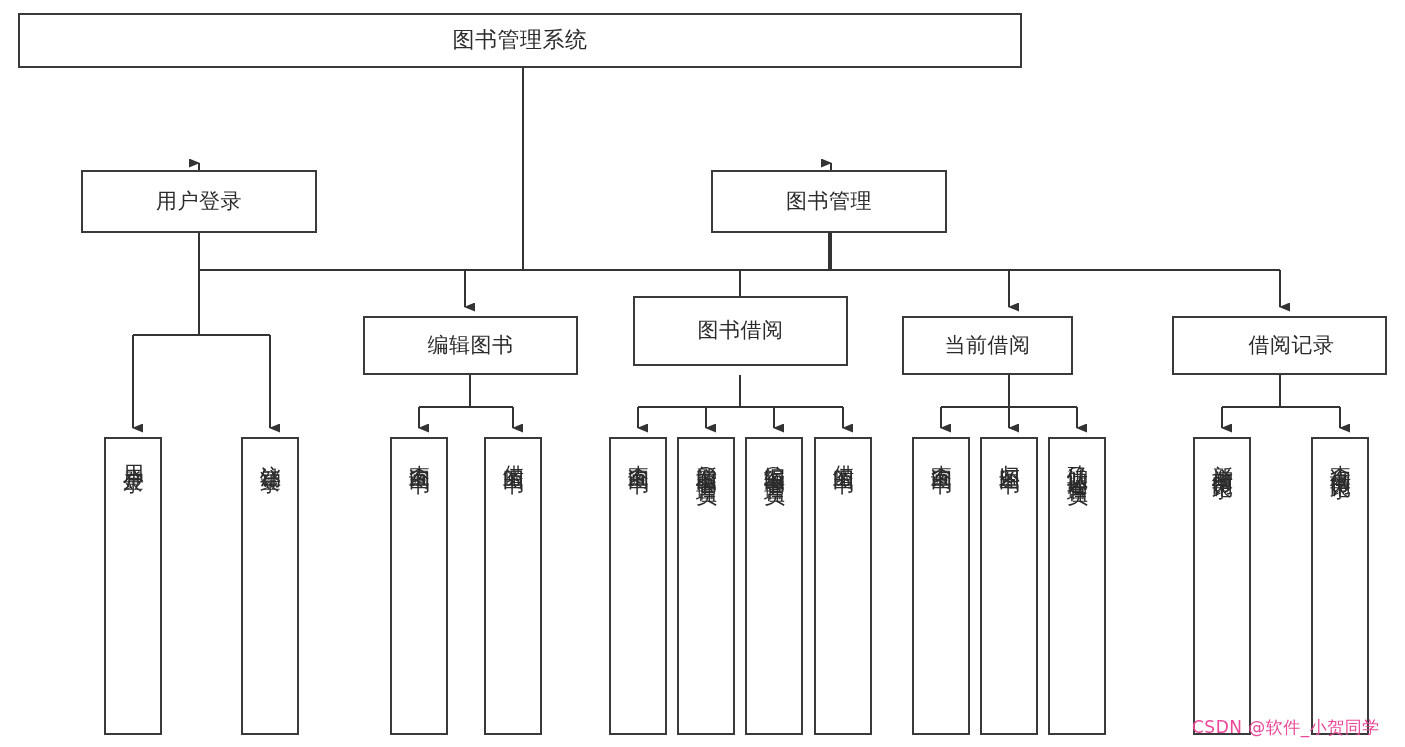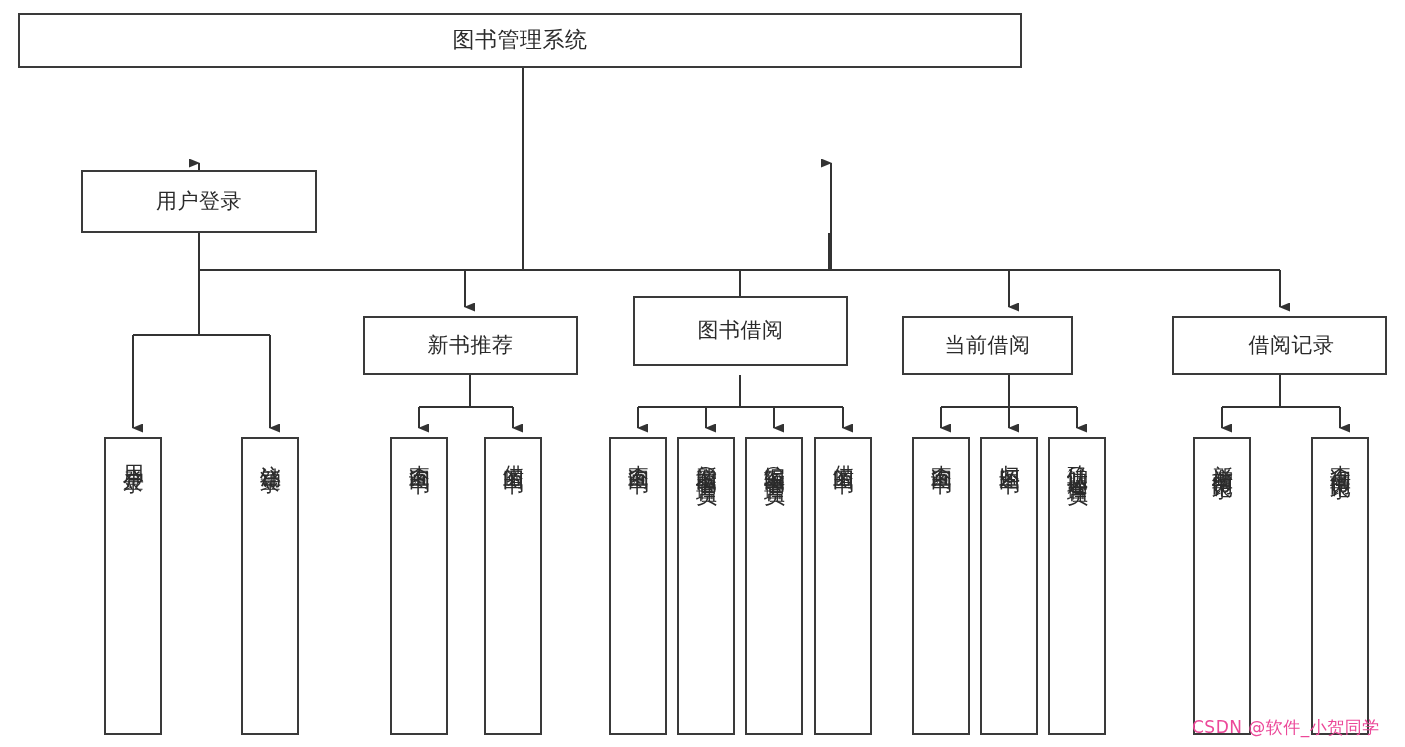--- a/index.html
+++ b/index.html
@@ -127,23 +127,26 @@
   </svg>
 
   <div class="node horiz root" style="left:18px; top:13px; width:1004px; height:55px;">
     <span class="label">图书管理系统</span>
   </div>
 
   <div class="node horiz" style="left:81px; top:170px; width:236px; height:63px;">
     <span class="label">用户登录</span>
   </div>
 
+  <div class="node horiz" style="left:711px; top:170px; width:236px; height:63px;">
+    <span class="label">图书管理</span>
+  </div>
 
   <div class="node horiz" style="left:363px; top:316px; width:215px; height:59px;">
-    <span class="label">新书推荐</span>
+    <span class="label">编辑图书</span>
   </div>
 
   <div class="node horiz" style="left:633px; top:296px; width:215px; height:70px;">
     <span class="label">图书借阅</span>
   </div>
 
   <div class="node horiz" style="left:902px; top:316px; width:171px; height:59px;">
     <span class="label">当前借阅</span>
   </div>
 

